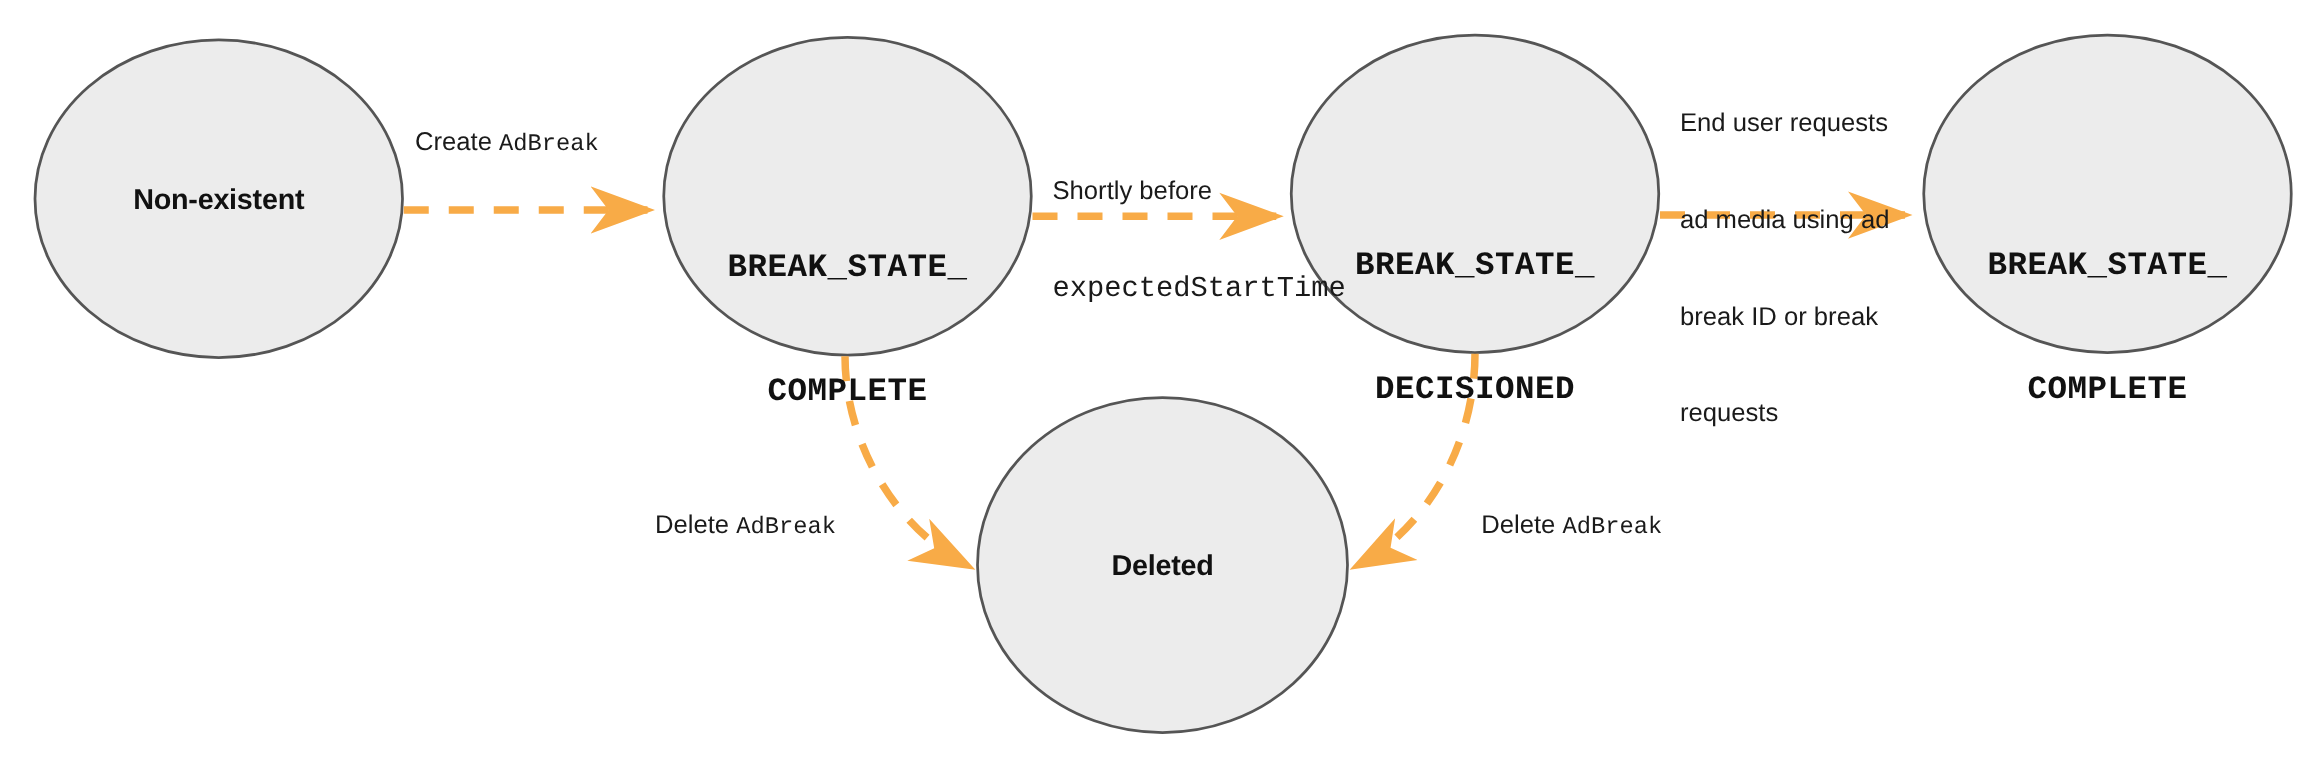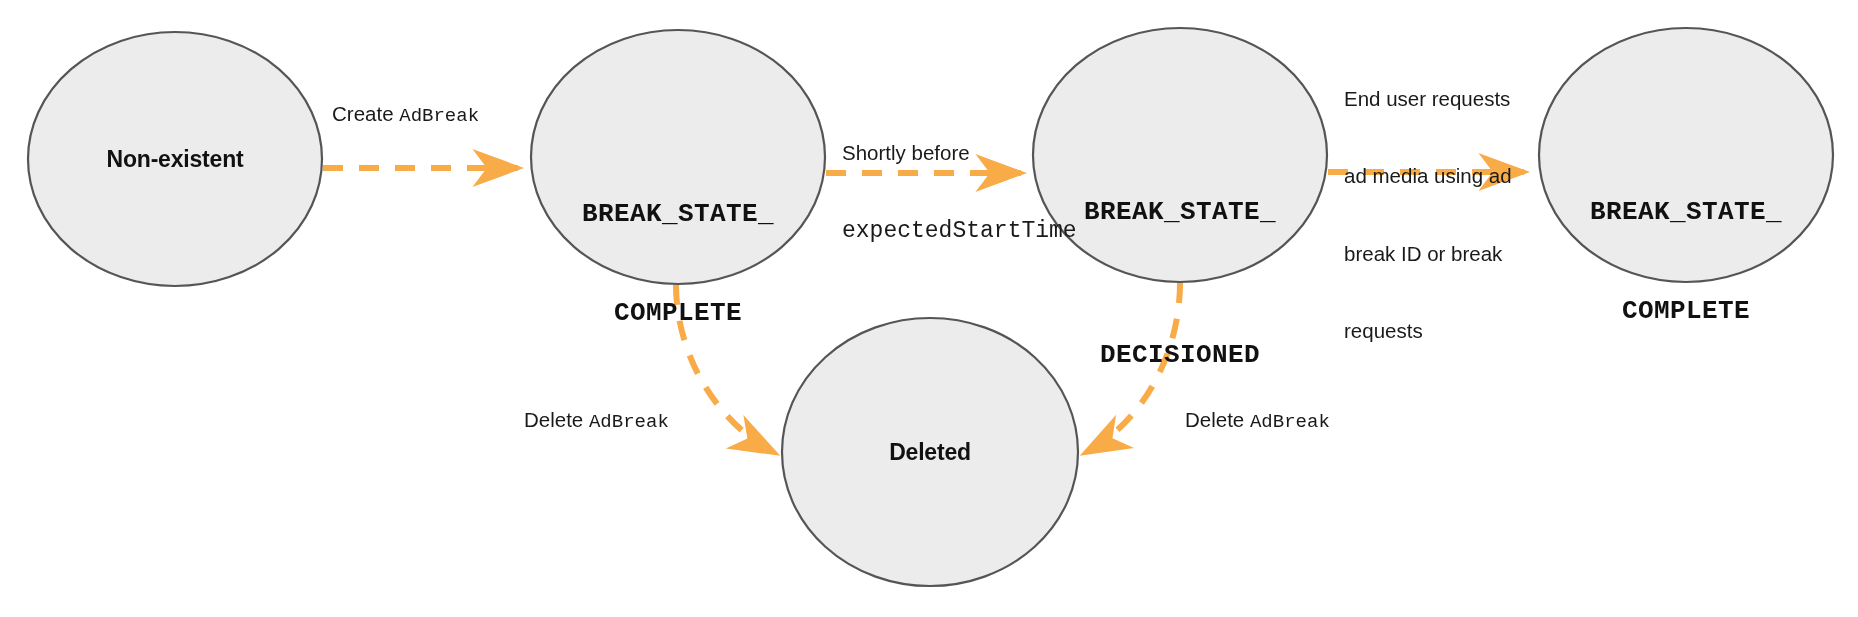--- a/index.html
+++ b/index.html
@@ -98,21 +98,21 @@
 
   <div class="node-label sans" style="left:25px; top:145px; width:300px;">Non-existent</div>
 
   <div class="node-label mono" style="left:528px; top:131px; width:300px;">
     <span class="ln" style="display:block;">BREAK_STATE_</span>
     <span class="ln" style="display:block;">COMPLETE</span>
   </div>
 
   <div class="node-label mono" style="left:1030px; top:129px; width:300px;">
     <span class="ln" style="display:block;">BREAK_STATE_</span>
-    <span class="ln" style="display:block;margin-top:44px;">DECISIONED</span>
+    <span class="ln" style="display:block;">DECISIONED</span>
   </div>
 
   <div class="node-label mono" style="left:1536px; top:129px; width:300px;">
     <span class="ln" style="display:block;">BREAK_STATE_</span>
     <span class="ln" style="display:block;font-family:Liberation Mono, monospace;">COMPLETE</span>
   </div>
 
   <div class="node-label sans" style="left:780px; top:438px; width:300px;text-align:center;">Deleted</div>
 
   <div class="edge-label" style="left:332px; top:101px;text-align:center;"><span class="ln"><span class="sans-run" style="font-family:&quot;Liberation Sans&quot;,sans-serif;">Create </span><span class="mono-run" style="font-family:&quot;Liberation Mono&quot;,&quot;DejaVu Sans Mono&quot;,monospace; font-size:19px;">AdBreak</span></span></div>

